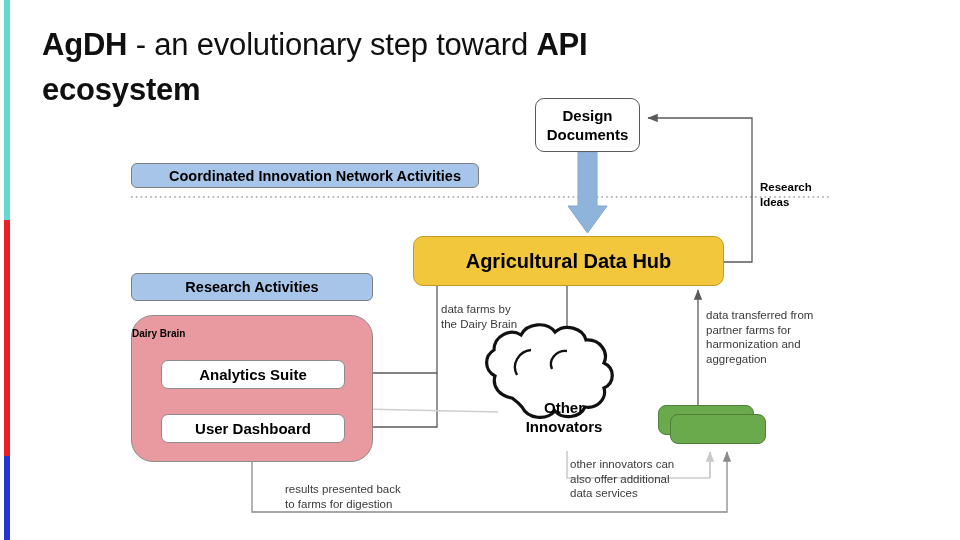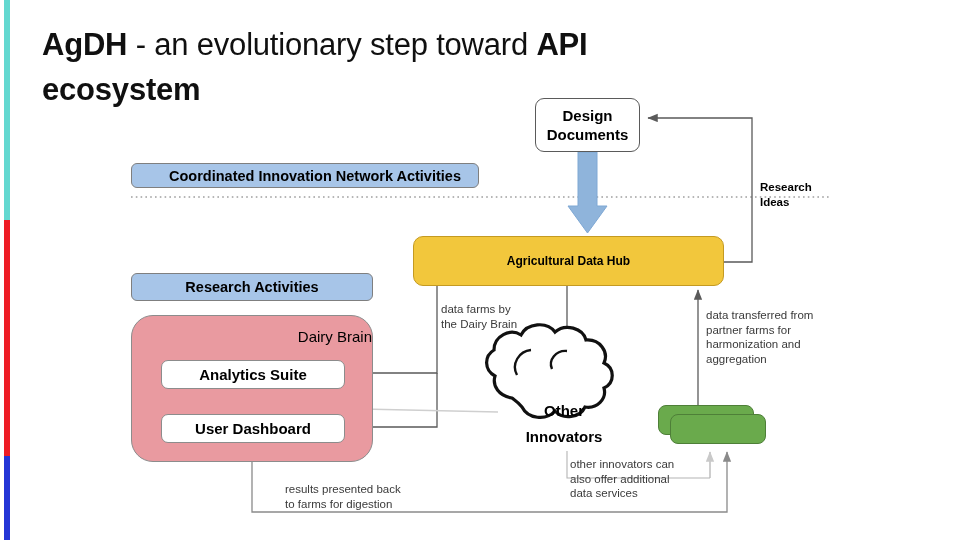--- a/index.html
+++ b/index.html
@@ -67,35 +67,35 @@
     font-size: 15px;
     line-height: 19px;
     text-align: center;
   }
 
   .hub {
     background: #F2C73C;
     border: 1px solid #C49A22;
     border-radius: 10px;
     font-weight: 700;
-    font-size: 12px;
+    font-size: 20px;
   }
 
   .brain {
     background: #E99AA0;
     border: 1px solid #8C8C8C;
     border-radius: 22px;
   }
   .brain-title {
     position: absolute;
     left: 0; right: 0;
     top: 12px;
-    text-align: right;
-    font-weight: 400;
-    font-size: 15px;
+    text-align: left;
+    font-weight: 700;
+    font-size: 10px;
     color: #000;
   }
   .inner {
     background: #ffffff;
     border: 1px solid #8C8C8C;
     border-radius: 7px;
     font-weight: 700;
     font-size: 15px;
   }
 
@@ -126,21 +126,21 @@
 
   
   .cloud-label {
     position: absolute;
     left: 500px;
     top: 398px;
     width: 128px;
     text-align: center;
     font-weight: 700;
     font-size: 15px;
-    line-height: 26px;
+    line-height: 19px;
     color: #000;
   }
 
   svg.layer {
     position: absolute;
     left: 0; top: 0;
     width: 960px;
     height: 540px;
     pointer-events: none;
   }

